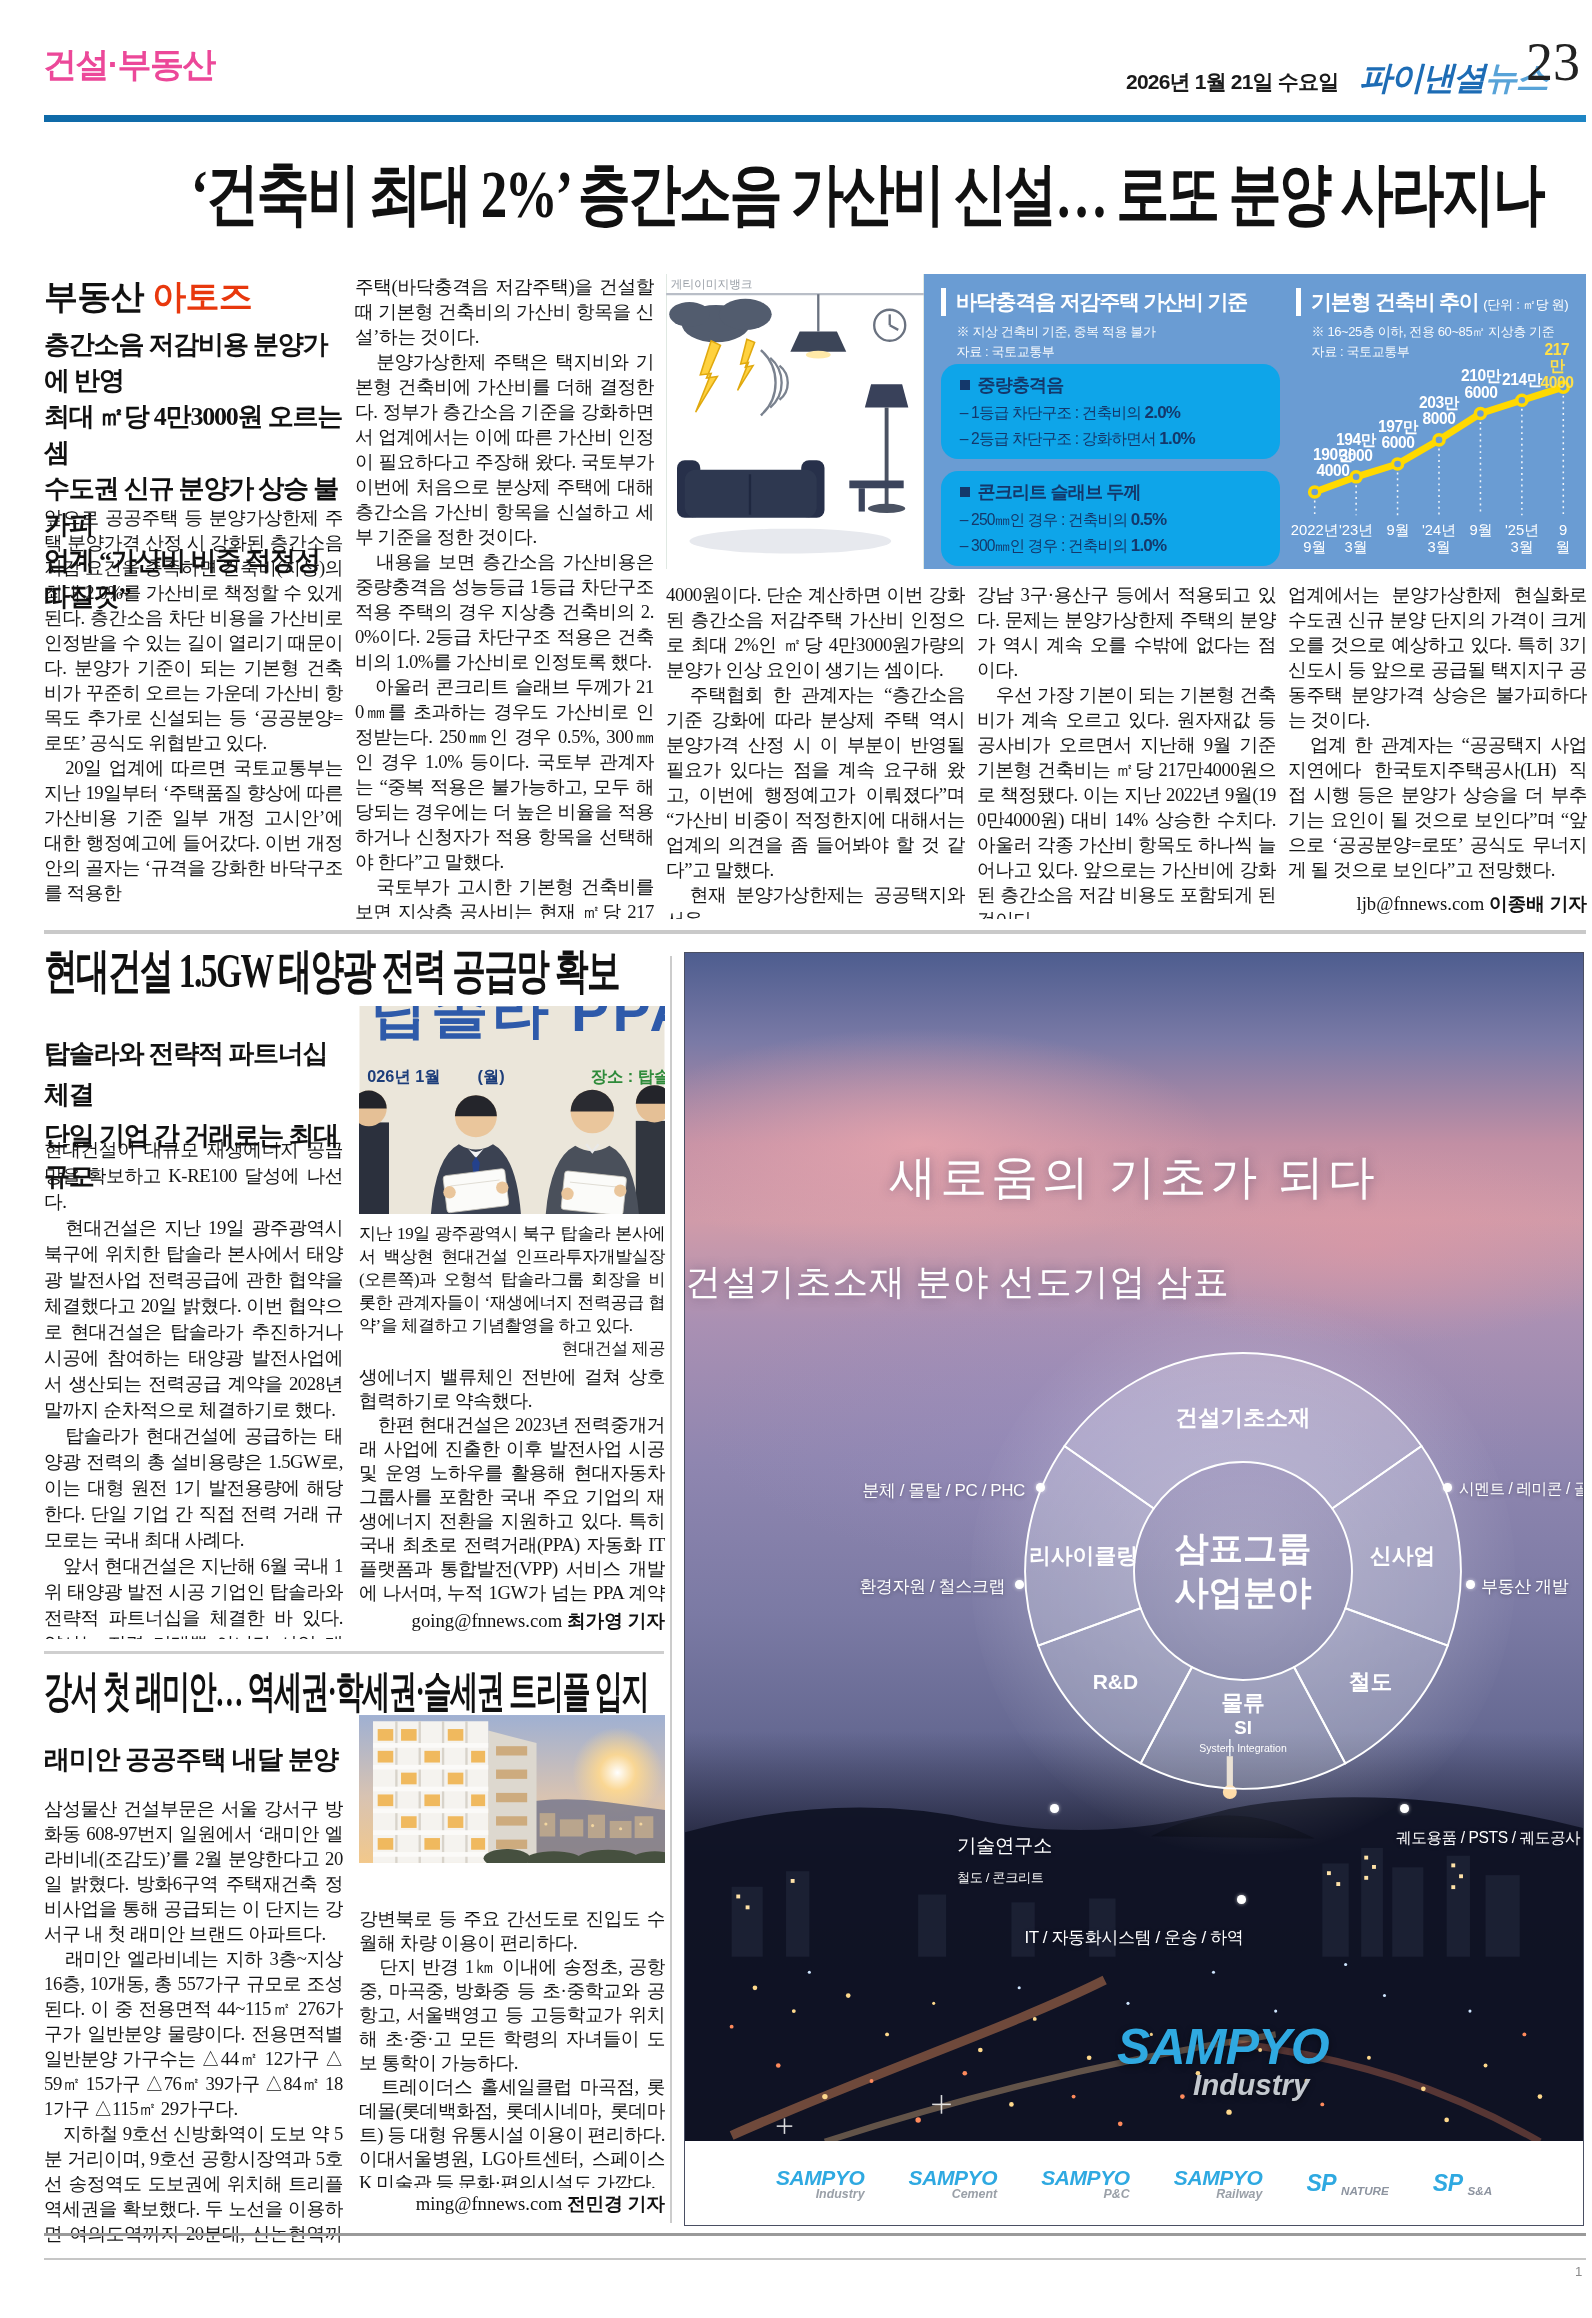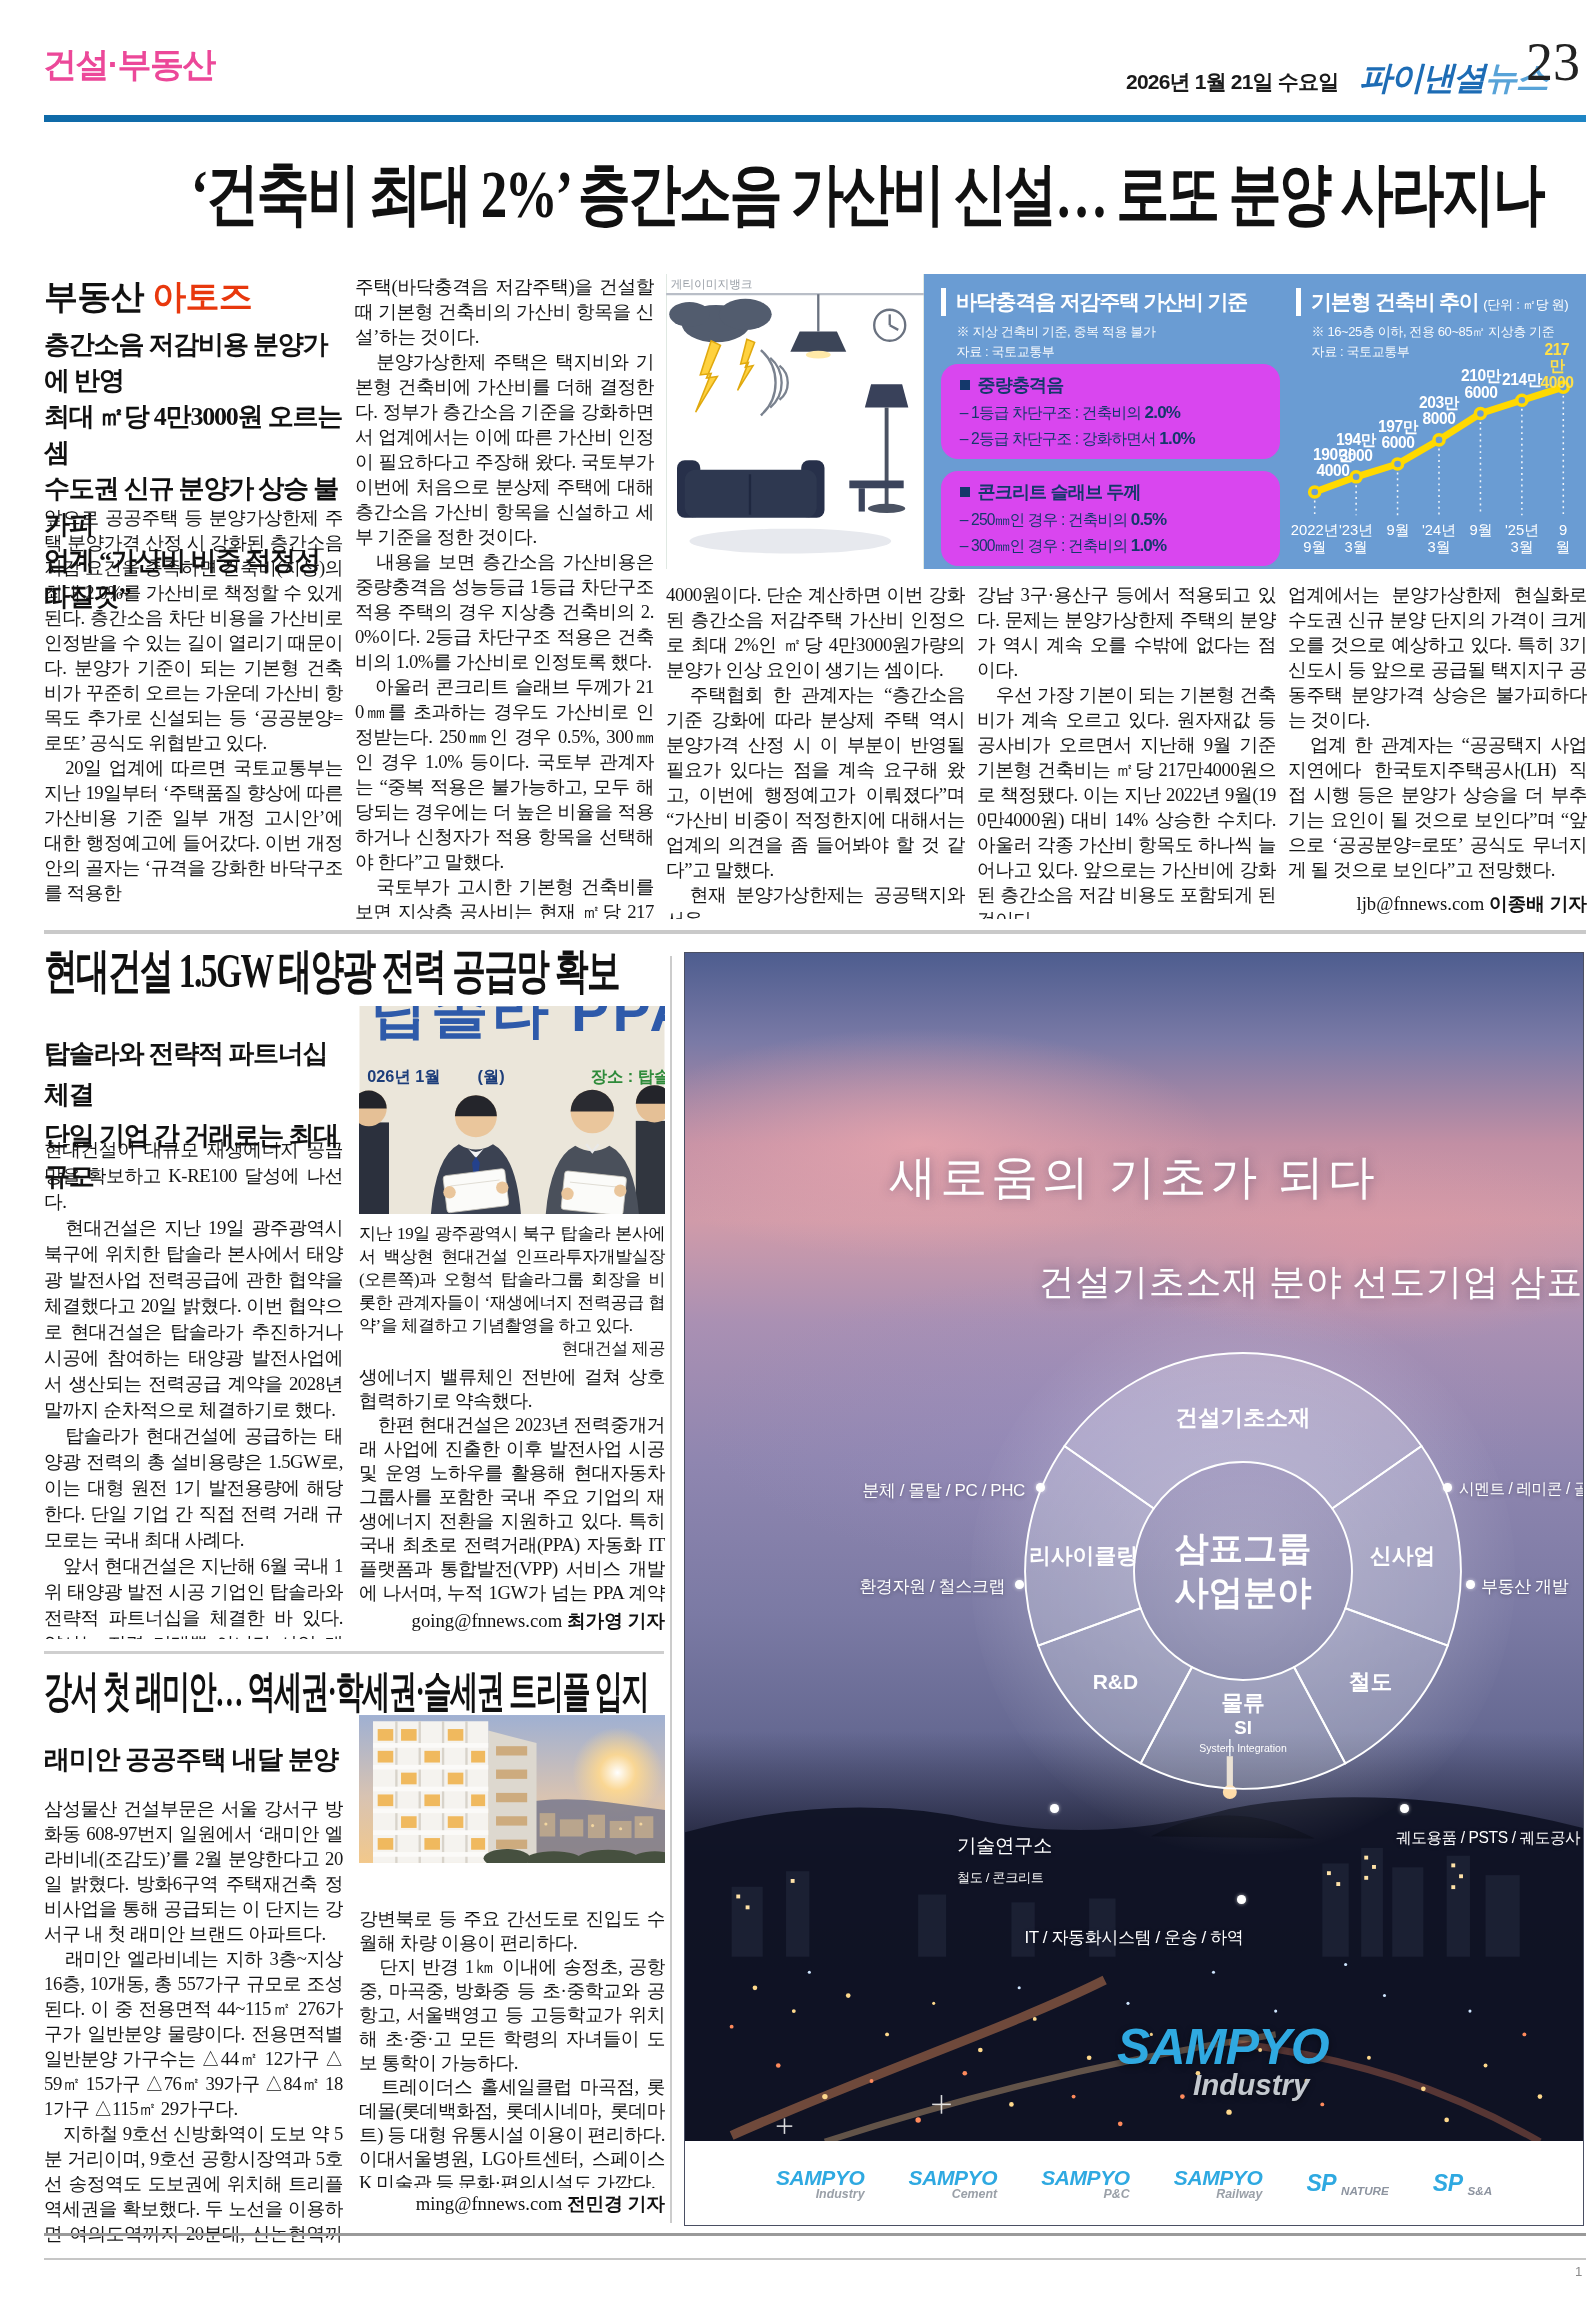--- a/index.html
+++ b/index.html
@@ -40,21 +40,21 @@
   .infog{left:666px;top:274px;width:920px;height:295px}
   .illus{position:absolute;left:0;top:0;width:258px;height:295px;background:#14532d}
   .ig-credit{position:absolute;left:4.7px;top:3.1px;font:400 11.7px "Liberation Sans",sans-serif;color:#9aa0a8}
   .panel{position:absolute;left:258px;top:0;width:662px;height:295px;background:#6A9CD3}
   .p-left{position:absolute;left:17px;top:14px;width:339px;color:#fff;font-family:"Liberation Sans",sans-serif}
   .p-right{position:absolute;left:372px;top:14px;width:286px;height:277px;color:#fff;font-family:"Liberation Sans",sans-serif}
   .ig-title{border-left:5.4px solid #fff;padding-left:10px;font-weight:800;font-size:21px;letter-spacing:-1.2px;white-space:nowrap}
   .ig-title .unit{font-size:13.2px;font-weight:400;letter-spacing:-0.4px}
   .ig-note{font-size:13px;margin:7px 0 0 15.6px;opacity:.95;letter-spacing:-0.4px}
   .ig-src{font-size:13px;margin:2.3px 0 0 15.6px;opacity:.95;letter-spacing:-0.4px}
-  .ybox{position:absolute;left:0;width:339px;background:#d946ef;border-radius:17px;color:#14386B;
+  .ybox{position:absolute;left:0;width:339px;background:#0ea5e9;border-radius:17px;color:#14386B;
         padding:9.3px 18.7px;box-sizing:border-box}
   #ybox1{top:76px}
   #ybox2{top:183px}
   .ybox .bt{font-weight:800;font-size:18px;display:flex;align-items:center;gap:7.8px;letter-spacing:-0.8px}
   .sq{width:10px;height:10px;background:#14386B;display:inline-block;flex:none}
   .ybox .bl{font-size:15.6px;margin-top:5.4px;letter-spacing:-0.8px;white-space:nowrap}
   .ybox .bl b{font-size:17px;font-weight:800}
   .chart-wrap{position:absolute;left:0;top:75px;width:286px;height:202px}
   .chart-wrap svg{position:absolute;left:0;top:0}
   .pt-label{position:absolute;transform:translateX(-50%);font:800 15.6px/16.3px "Liberation Sans",sans-serif;
@@ -97,21 +97,21 @@
   
   .ad{left:684px;top:952px;width:900px;height:1274px;overflow:hidden;border:0.8px solid #4a4f63;box-sizing:border-box;
       background:linear-gradient(180deg,#4e5d8f 0%,#7a7aa6 7%,#c28fa4 15%,#d09ba9 21%,#aa90b3 29%,
                  #8f86b0 40%,#7b7aa4 52%,#62668f 63%,#474c72 73%,#272b45 84%,#111320 94%,#0a0b14 100%)}
   .ad .clouds{position:absolute;inset:0;
       background:radial-gradient(48% 13% at 26% 15%,rgba(238,170,176,.7),transparent 70%),
                  radial-gradient(42% 11% at 76% 23%,rgba(224,152,163,.55),transparent 72%),
                  radial-gradient(62% 16% at 48% 37%,rgba(152,142,192,.5),transparent 75%)}
   .ad-title{position:absolute;left:0;top:193px;width:100%;text-align:center;
             font:400 47px "Liberation Serif",serif;color:#fff;letter-spacing:3.9px;text-shadow:0 0 11px rgba(40,40,80,.5)}
-  .ad-sub{position:absolute;left:0;top:305px;width:100%;text-align:right;
+  .ad-sub{position:absolute;left:0;top:305px;width:100%;text-align:left;
           font:400 36px "Liberation Serif",serif;color:#fff;letter-spacing:0.8px;text-shadow:0 0 11px rgba(40,40,80,.5)}
   .ring-glow{position:absolute;left:286px;top:342px;width:544px;height:560px;border-radius:50%;
              background:radial-gradient(circle,rgba(255,255,255,.28),rgba(255,255,255,.1) 55%,transparent 72%)}
   .ringsvg{position:absolute;left:309px;top:369px}
   .co{position:absolute;color:#fff;font-family:"Liberation Sans",sans-serif;font-size:17px;
       letter-spacing:-0.4px;text-shadow:0 0.8px 4.7px rgba(0,0,20,.35);white-space:nowrap}
   .dot{position:absolute;width:8.6px;height:8.6px;border-radius:50%;background:#fff;box-shadow:0 0 3.9px rgba(255,255,255,.7)}
   .citysvg{position:absolute;left:0;top:778px}
   .adlogo{position:absolute;left:432px;top:1065px;font-family:"Liberation Sans",sans-serif}
   .adlogo .m{font-style:italic;font-weight:900;font-size:50px;color:#2FA9E1;letter-spacing:-0.8px;

